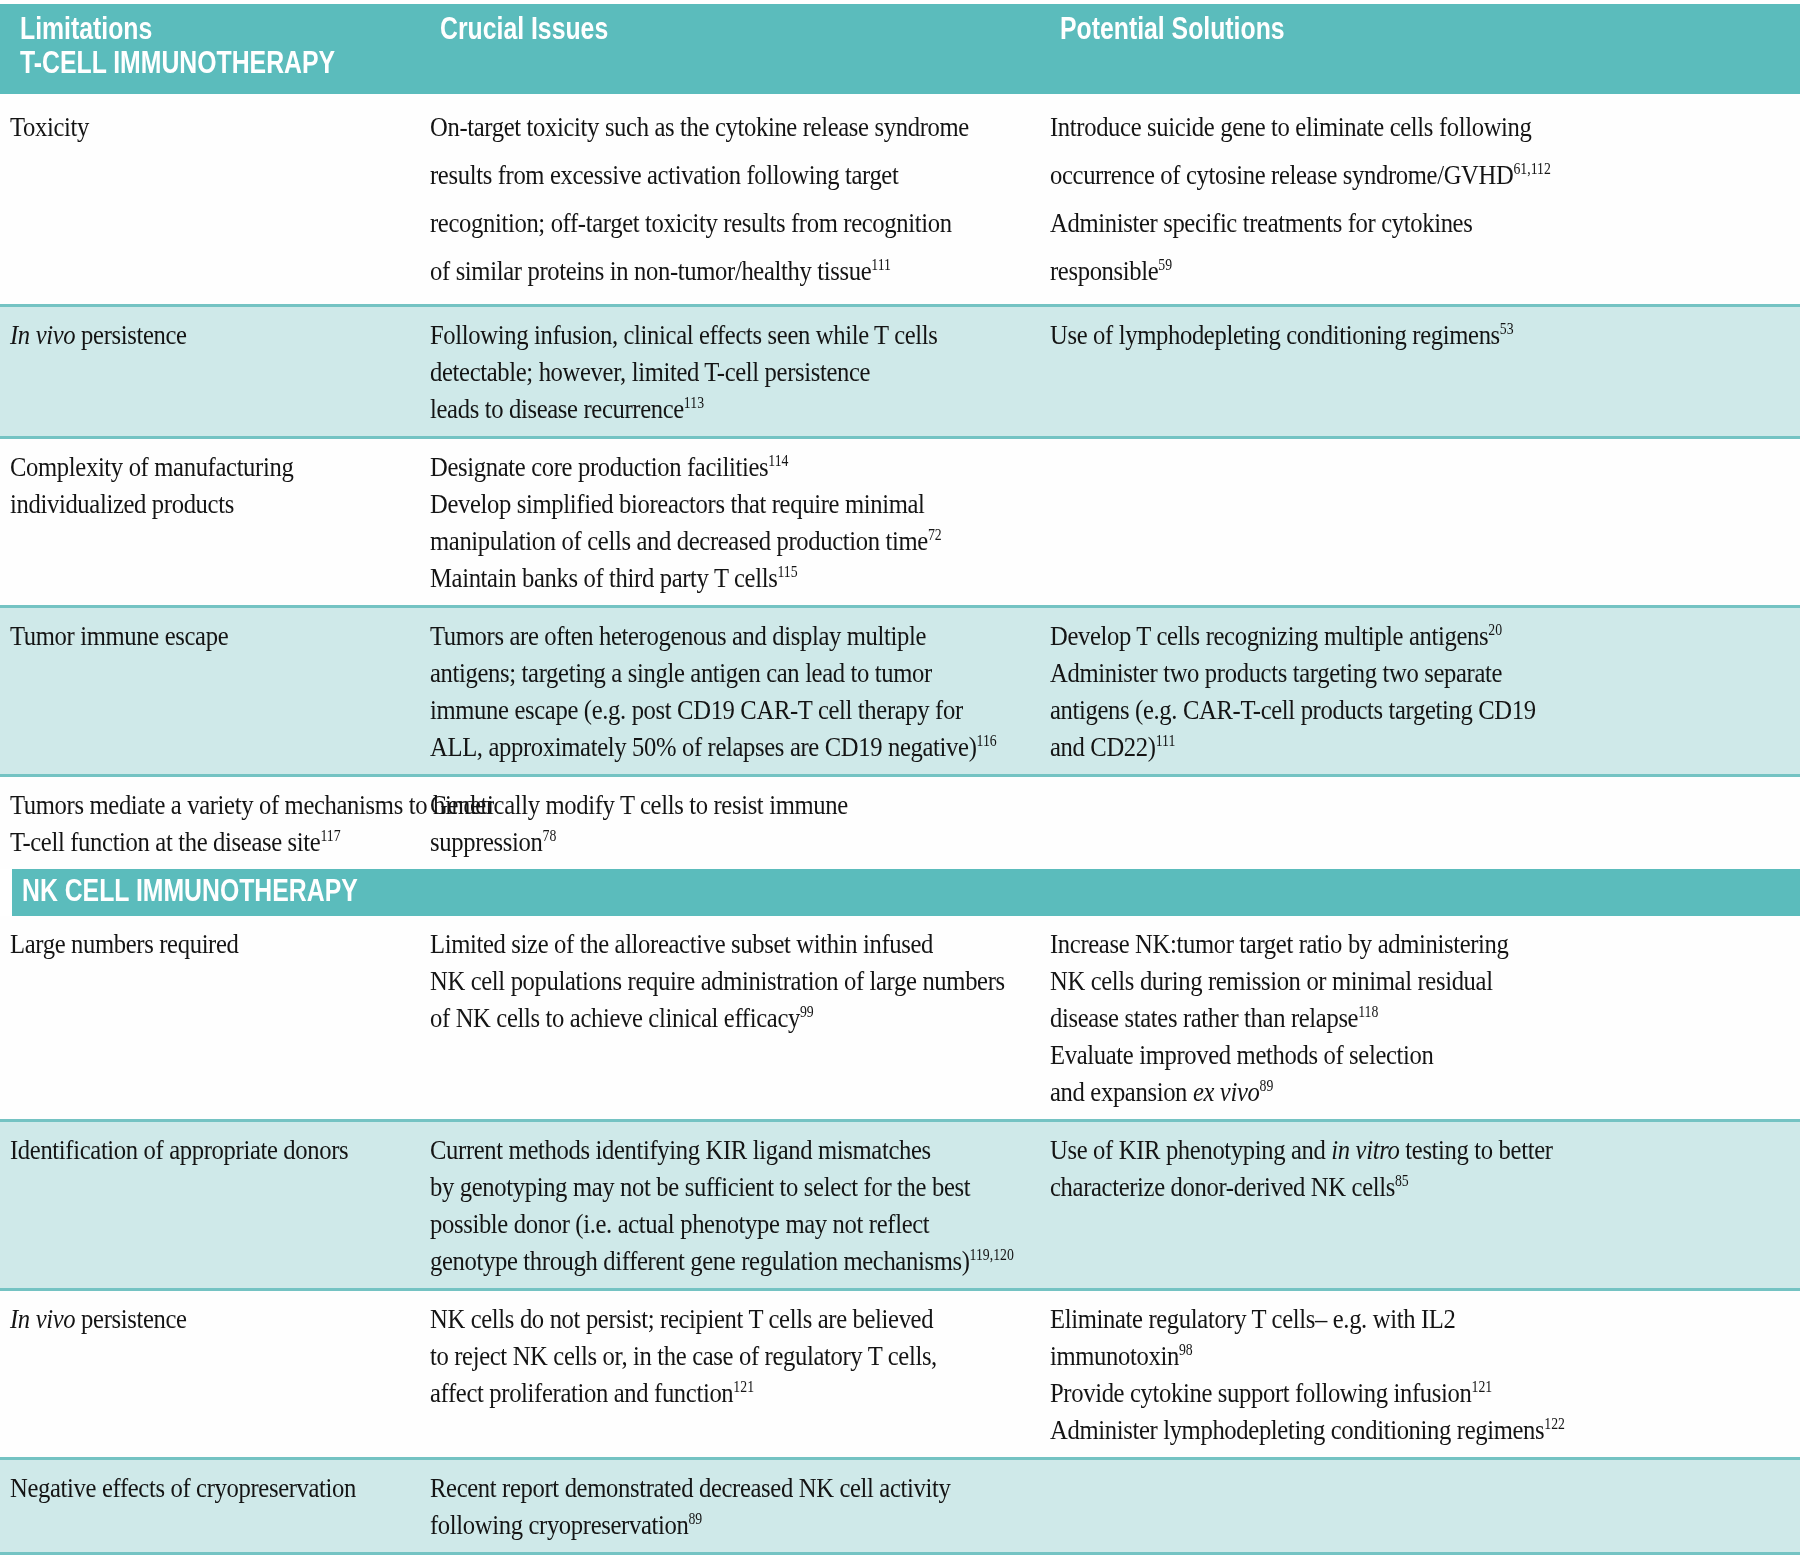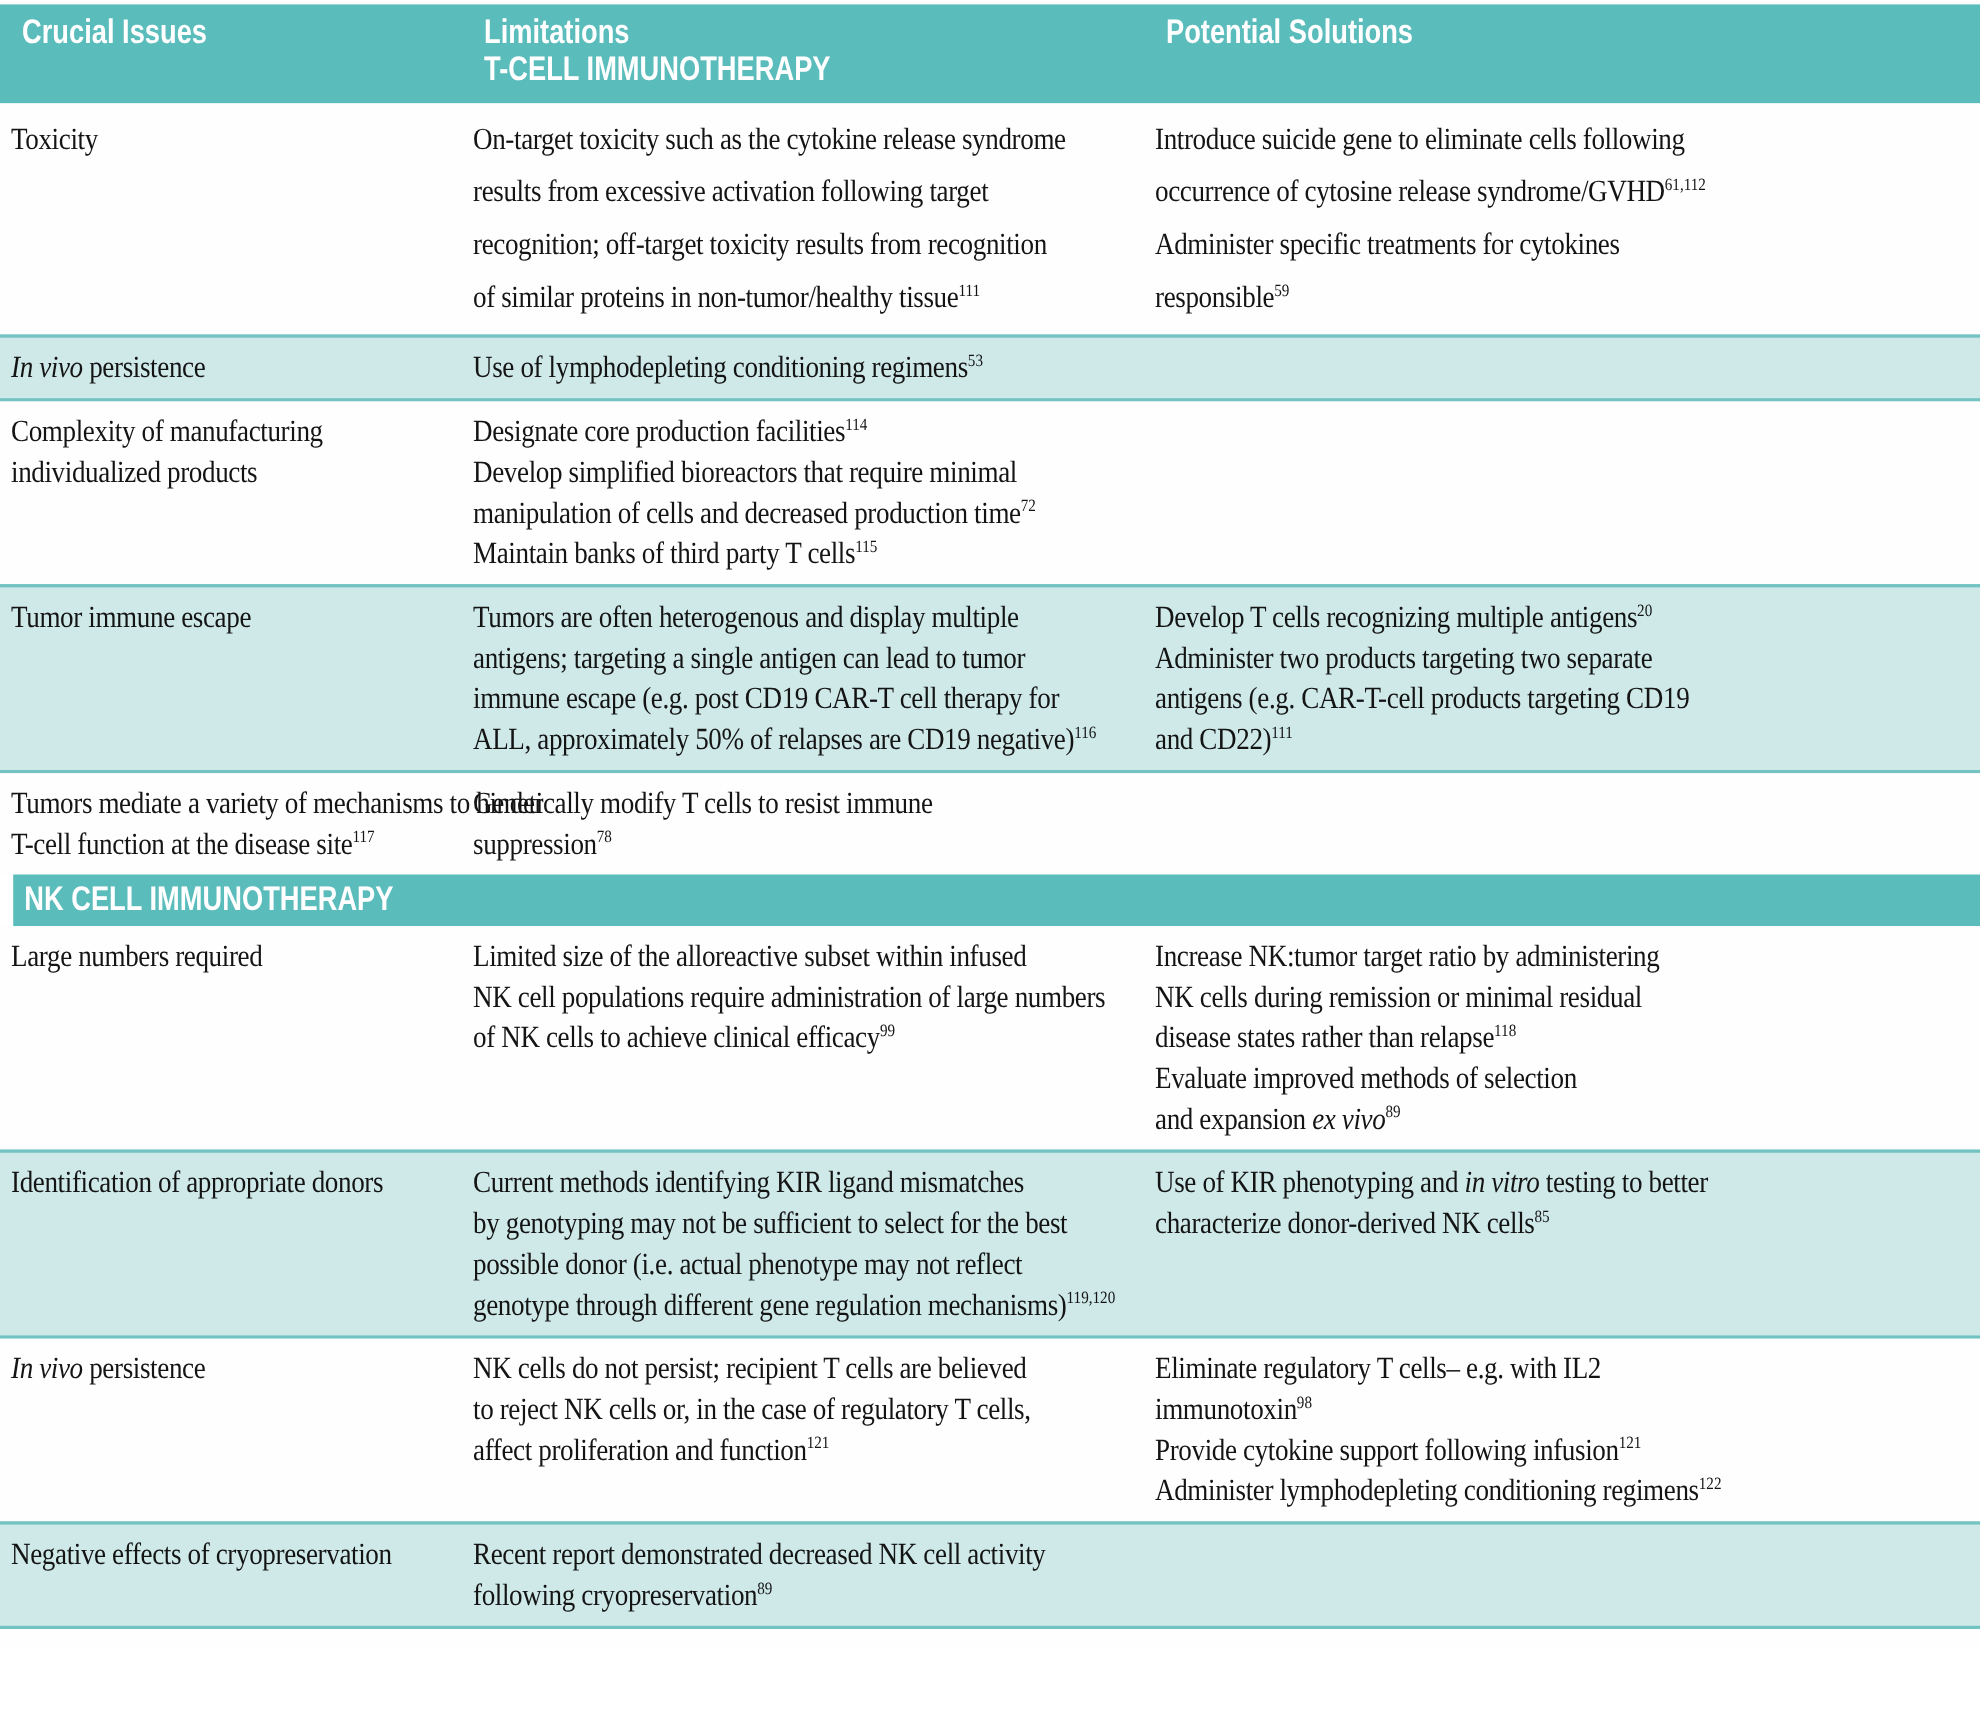--- a/index.html
+++ b/index.html
@@ -61,25 +61,25 @@
   sup{font-size:0.56em;vertical-align:super;line-height:0;letter-spacing:0}
   i{font-style:italic}
 </style>
 </head>
 <body>
 
 <div class="table">
 
   <div class="grid-row head">
     <div class="cell">
-      <div class="head-label">Crucial Issues</div>
-    </div>
-    <div class="cell">
       <div class="head-label">Limitations</div>
       <div class="head-label">T-CELL IMMUNOTHERAPY</div>
+    </div>
+    <div class="cell">
+      <div class="head-label">Crucial Issues</div>
     </div>
     <div class="cell">
       <div class="head-label">Potential Solutions</div>
     </div>
   </div>
 
   <div id="tcell-rows">
       <div class="grid-row row loose">
     <div class="cell cell-limitation">
           <div class="line"><span>Toxicity</span></div>
@@ -93,20 +93,25 @@
     <div class="cell cell-solutions">
           <div class="line"><span>Introduce suicide gene to eliminate cells following</span></div>
           <div class="line"><span>occurrence of cytosine release syndrome/GVHD</span><sup>61,112</sup></div>
           <div class="line"><span>Administer specific treatments for cytokines</span></div>
           <div class="line"><span>responsible</span><sup>59</sup></div>
         </div>
   </div>
       <div class="grid-row row shaded">
     <div class="cell cell-limitation">
           <div class="line"><i>In vivo</i><span> persistence</span></div>
+        </div>
+    <div class="cell cell-issues">
+          <div class="line"><span>Following infusion, clinical effects seen while T cells</span></div>
+          <div class="line"><span>detectable; however, limited T-cell persistence</span></div>
+          <div class="line"><span>leads to disease recurrence</span><sup>113</sup></div>
         </div>
     <div class="cell cell-solutions">
           <div class="line"><span>Use of lymphodepleting conditioning regimens</span><sup>53</sup></div>
         </div>
   </div>
       <div class="grid-row row">
     <div class="cell cell-limitation">
           <div class="line"><span>Complexity of manufacturing</span></div>
           <div class="line"><span>individualized products</span></div>
         </div>

